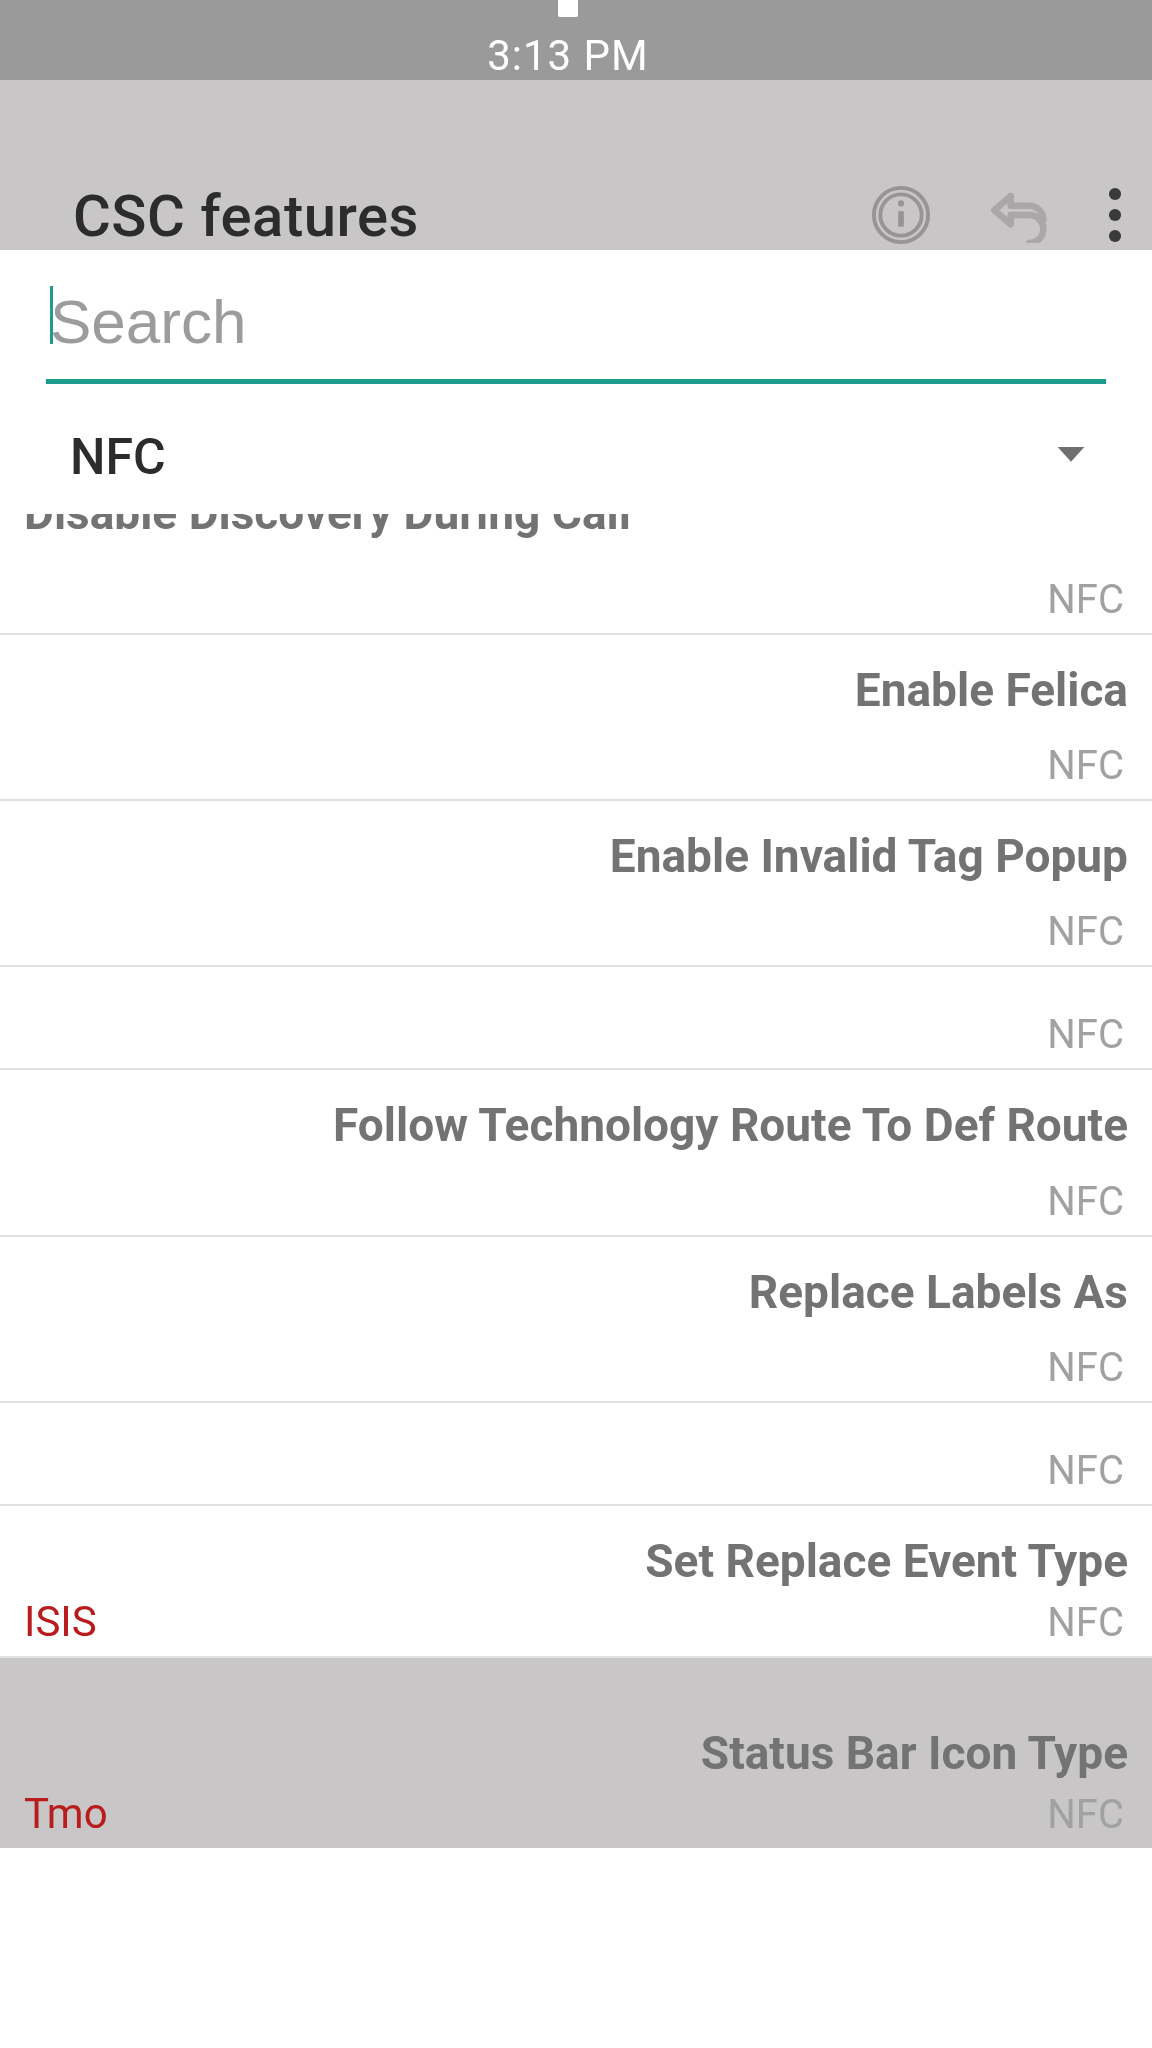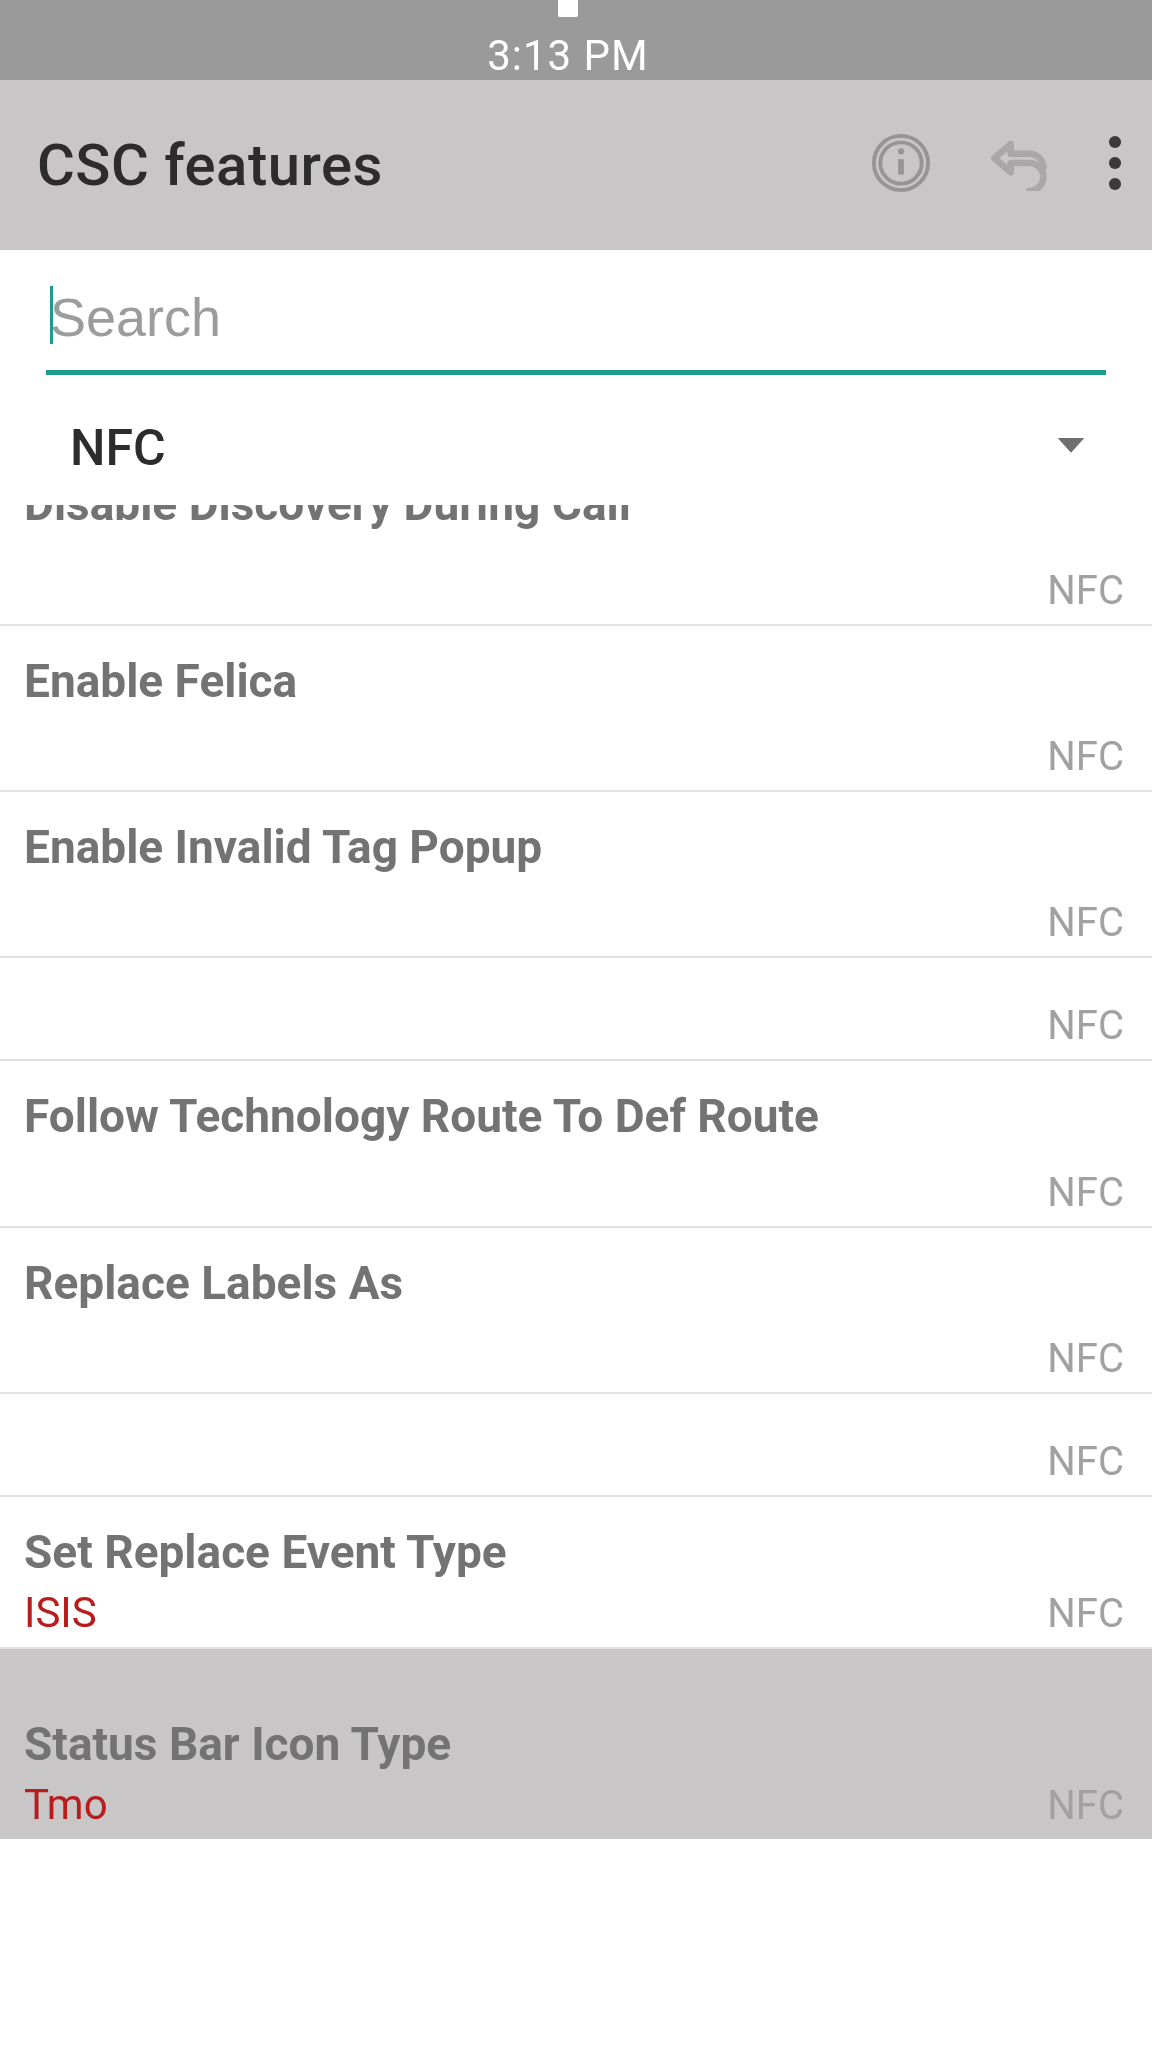--- a/index.html
+++ b/index.html
@@ -45,22 +45,22 @@
     }
     .status-bar svg {
       display: block;
     }
 
     
     .app-bar {
       height: 170px;
       background: #c8c6c7;
       display: flex;
-      align-items: center;
-      padding-left: 37px;
+      align-items: flex-end;
+      padding-left: 73px;
       padding-right: 30px;
     }
     .app-bar .title {
       font-size: 58px;
       font-weight: 500;
       color: #2c2c2c;
       flex: 1;
       letter-spacing: 0.5px;
     }
     .app-bar .actions {
@@ -76,21 +76,21 @@
 
     
     .search-wrap {
       padding: 22px 46px 0 46px;
       background: #fff;
     }
     .search-input {
       width: 100%;
       border: none;
       border-bottom: 5px solid #1d9b8c;
-      font-size: 54px;
+      font-size: 62px;
       color: #333;
       padding: 14px 4px 22px 4px;
       outline: none;
       background: transparent;
       position: relative;
     }
     .search-input::placeholder {
       color: #9c9c9c;
     }
 
@@ -132,20 +132,21 @@
     .cutoff-tag {
       text-align: right;
       font-size: 40px;
       color: #a1a1a1;
       padding: 24px 4px 10px 0;
     }
 
     
     .list {
       background: #fff;
+      text-align: right;
     }
     .list-item {
       border-top: 2px solid #e1e1e1;
       padding: 20px 24px 10px 24px;
       background: #fff;
     }
     .list-item.highlighted {
       background: #c8c6c7;
     }
     .list-item .item-title {

